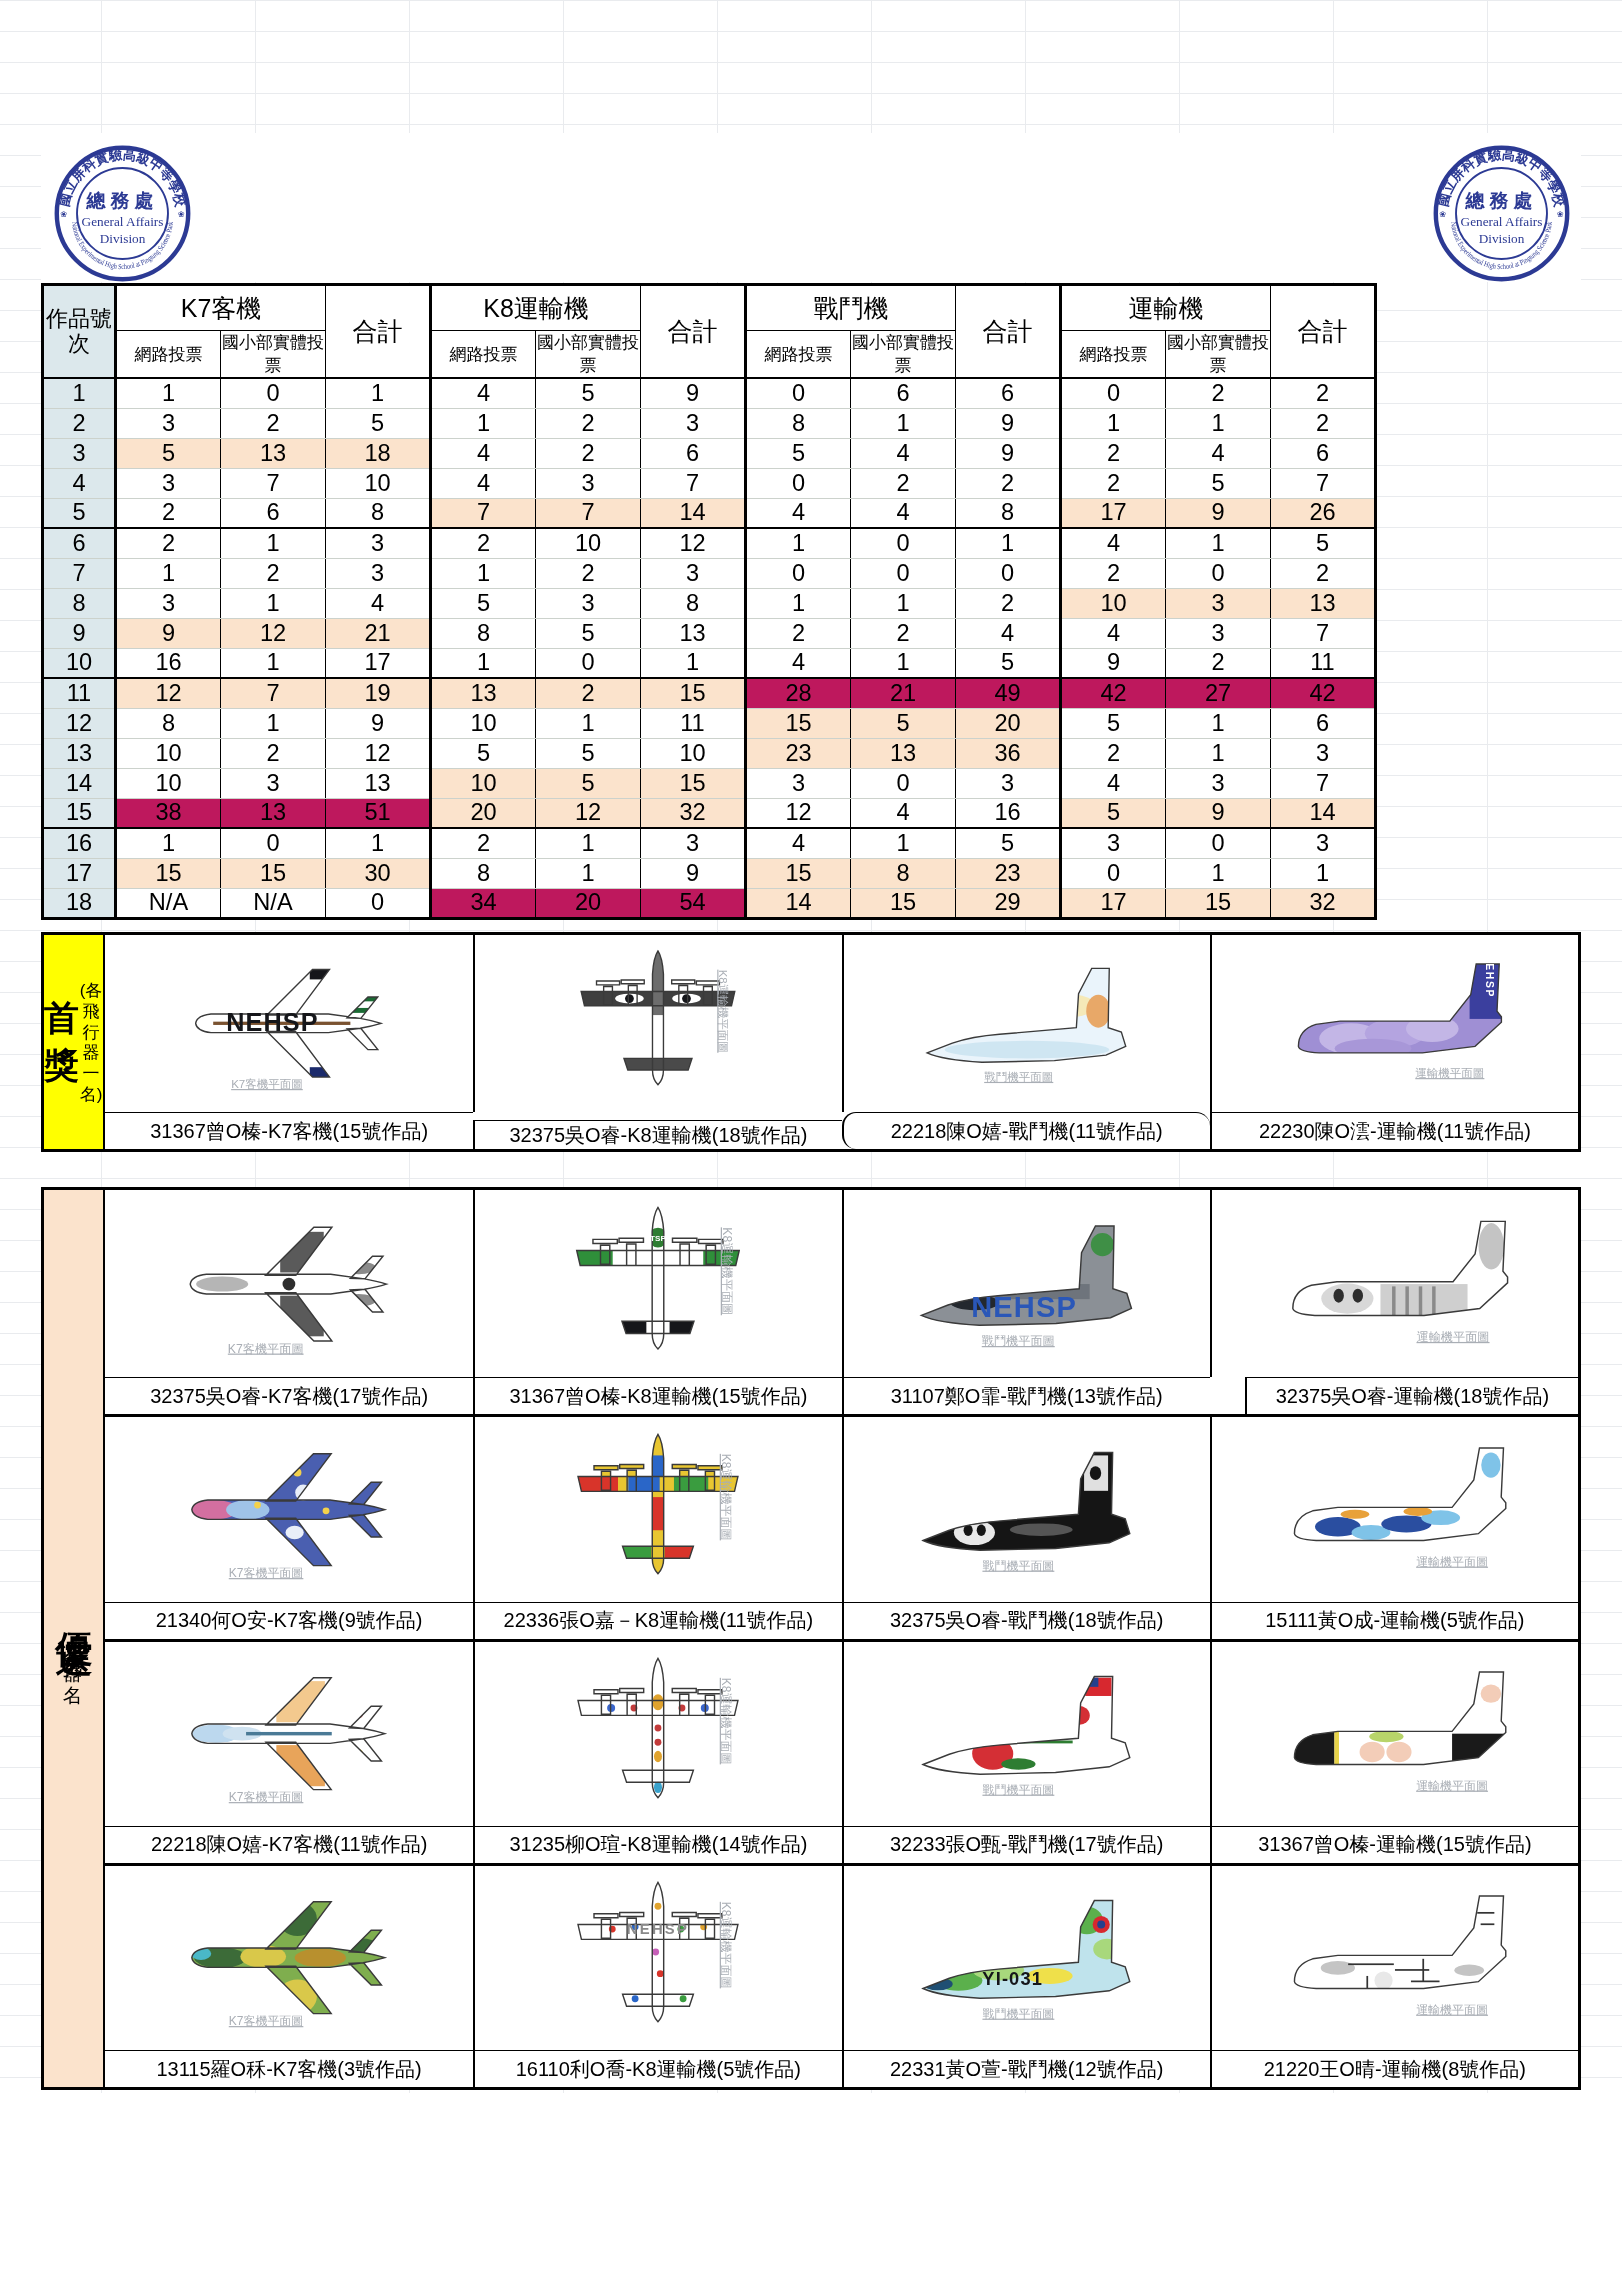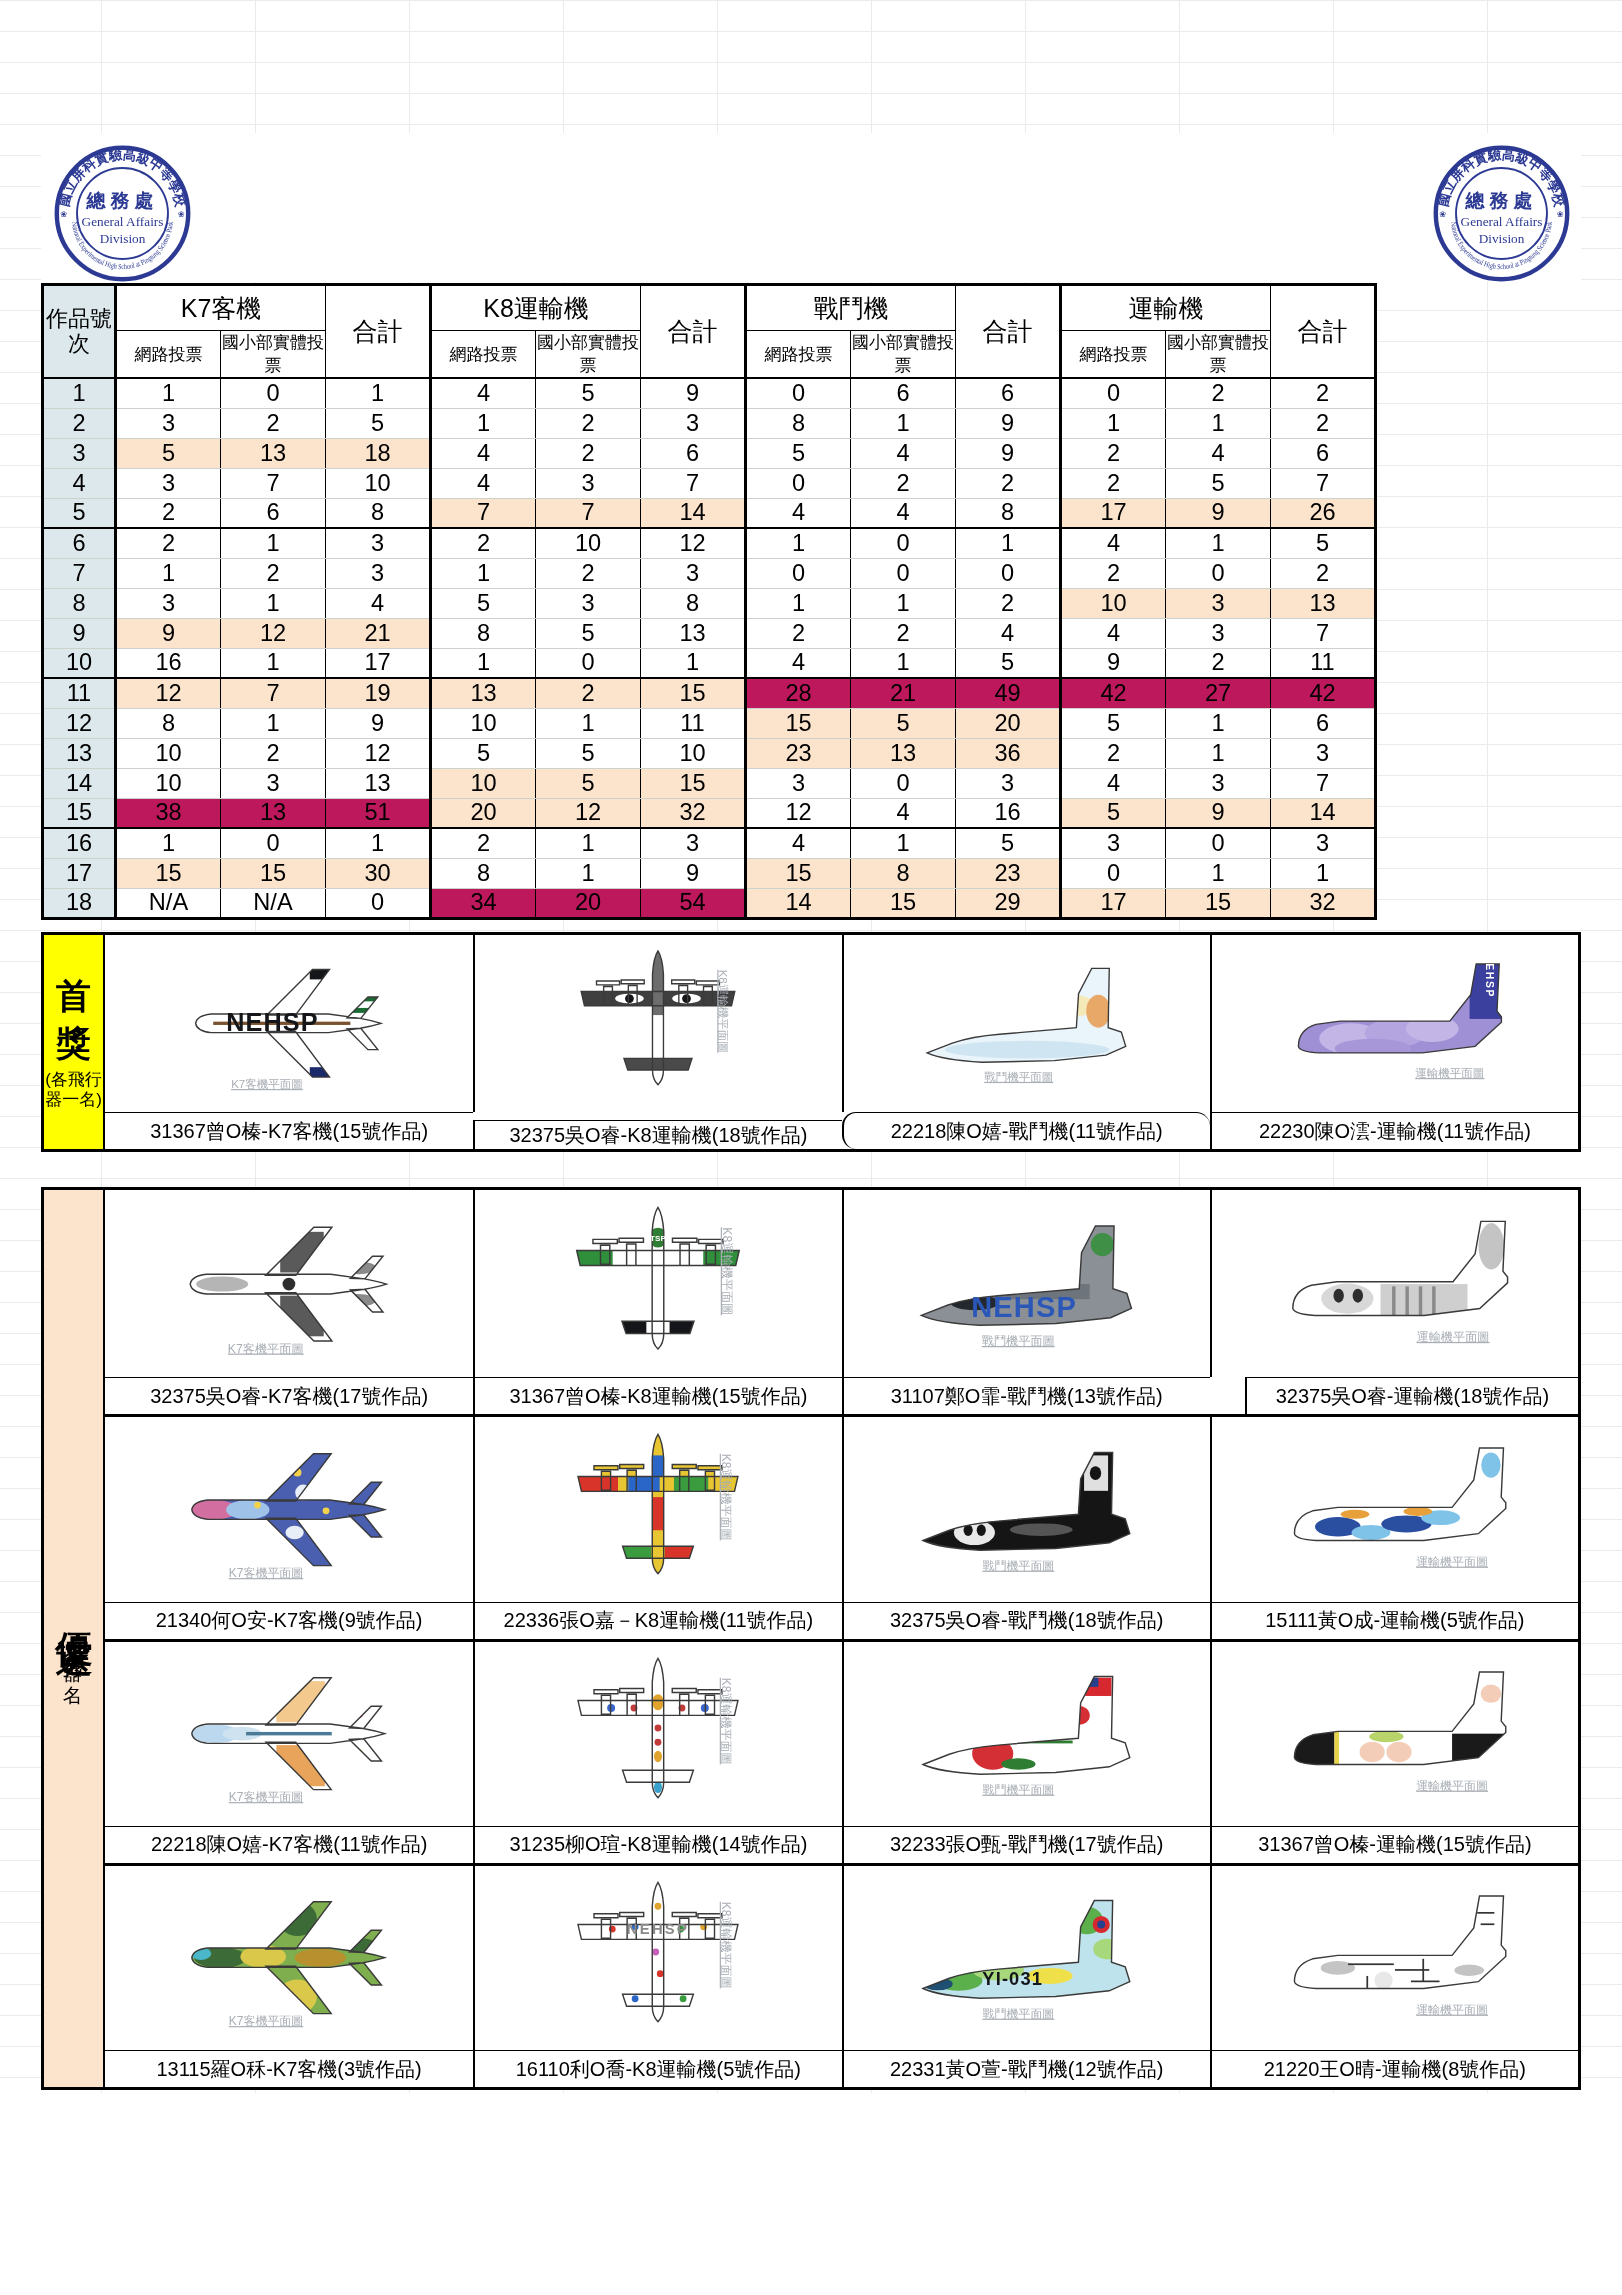--- a/index.html
+++ b/index.html
@@ -39,21 +39,21 @@
   .vote-table tr.thick td { border-bottom:2.6px solid #000; }
   .vote-table td.rownum { background:#dce8ec; }
   .vote-table td.hl-o { background:#fbe3cc; }
   .vote-table td.hl-y { background:#be185d; }
 
   
   .prize, .merit { position:absolute; left:41px; width:1540px; background:#fff; border:3.9px solid #000; display:grid; }
   .prize { top:932px; height:220px; grid-template-columns:61px repeat(4,1fr); grid-template-rows:1fr 37px; }
   .merit { top:1187px; height:903px; grid-template-columns:61px repeat(4,1fr); grid-template-rows:repeat(4, 1fr 37px); }
   .prize-label { grid-column:1; grid-row:1/-1; background:#ffff00; border-right:2.6px solid #000;
-    display:flex; flex-direction:column; align-items:center; justify-content:center; text-align:center; }
+    display:flex; flex-direction:row; align-items:center; justify-content:center; text-align:center; }
   .prize-label-main { font-size:35px; font-weight:bold; color:#000; }
   .prize-label-sub { font-size:17px; width:100%; word-break:break-all; line-height:1.22; margin-top:2.6px; }
   .merit-label { grid-column:1; grid-row:1/-1; background:#fbe3cc; border-right:2.6px solid #000;
     display:flex; flex-direction:column; align-items:center; justify-content:center; }
   .merit-label-main { writing-mode:vertical-rl; font-size:37px; font-weight:bold; letter-spacing:9.2px; }
   .merit-label-sub { writing-mode:vertical-rl; font-size:19.6px; letter-spacing:5.2px; margin-top:11.8px; }
   .art-cell { display:flex; align-items:center; justify-content:center; background:#fff; overflow:hidden; }
   .art-cell svg { width:95%; height:93%; }
   .cap-cell { display:flex; align-items:center; justify-content:center; font-size:20px; color:#000; background:#fff; white-space:nowrap; }
   .bl { border-left:2px solid #000; }

